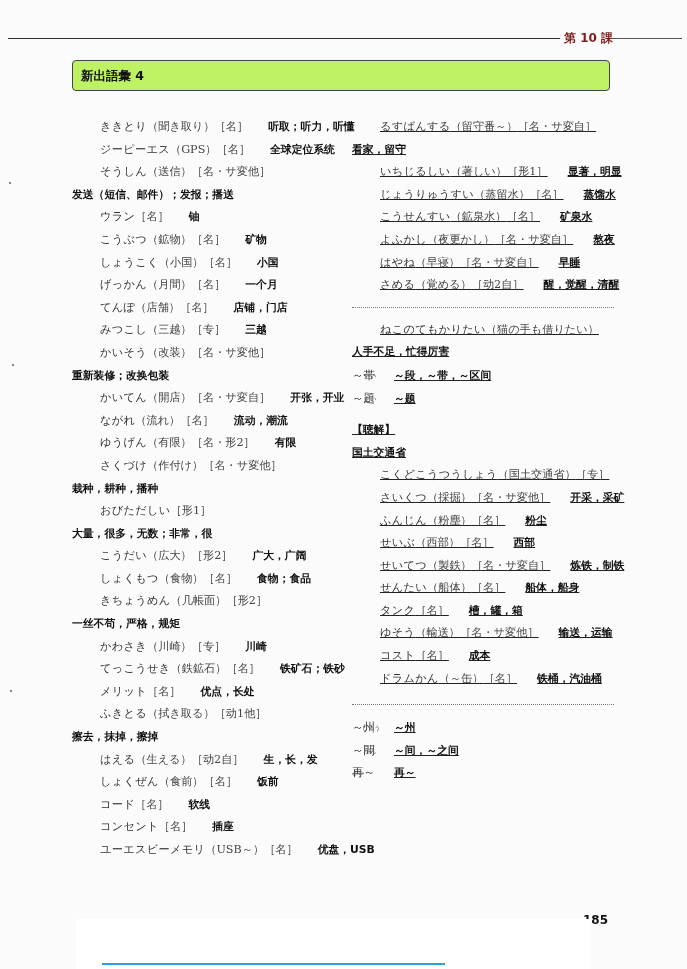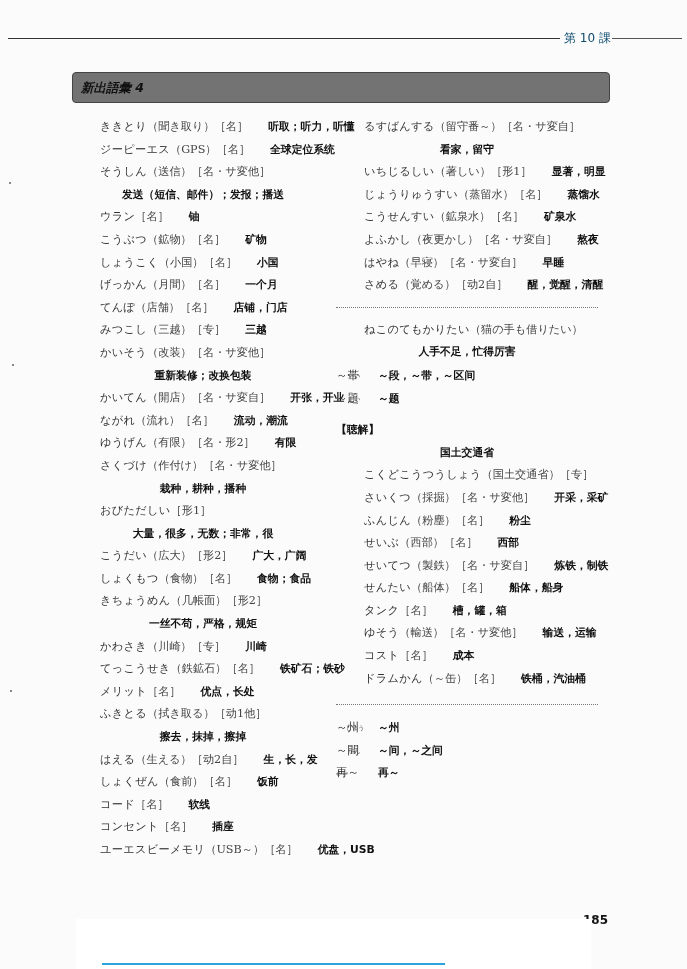--- a/index.html
+++ b/index.html
@@ -6,43 +6,43 @@
   body {
     width: 687px; height: 969px; position: relative; overflow: hidden;
     background: #fbfbfb;
     font-family: "DejaVu Serif", "Liberation Serif", serif;
     color: #222;
   }
   .page { position: absolute; left: 0; top: 0; width: 687px; height: 969px; }
   .hdr-rule-left { position: absolute; left: 8px; top: 38px; width: 552px; height: 1px; background: #333; }
   .hdr-rule-right { position: absolute; left: 612px; top: 38px; width: 70px; height: 1px; background: #555; }
   .hdr-label {
-    position: absolute; left: 564px; top: 30px; font-size: 12px; font-weight: normal;
-    font-family: "DejaVu Sans", sans-serif; color: #0c4a6e; letter-spacing: 0px;
+    position: absolute; left: 564px; top: 30px; font-size: 12px; font-weight: bold;
+    font-family: "DejaVu Sans", sans-serif; color: #7f1d1d; letter-spacing: 0px;
   }
   .title-box {
-    position: absolute; left: 72px; top: 72px; width: 536px; height: 29px;
-    border: 1.3px solid #444; border-radius: 4px; background: #737373; font-style: italic;
+    position: absolute; left: 72px; top: 60px; width: 536px; height: 29px;
+    border: 1.3px solid #444; border-radius: 4px; background: #bef264;
   }
   .title-box span {
     position: absolute; left: 8px; top: 7px; font-size: 12.5px; font-weight: bold;
     font-family: "DejaVu Sans", sans-serif; color: #111;
   }
   .col { position: absolute; top: 116px; }
   .col-left { left: 72px; width: 262px; }
-  .col-right { left: 336px; width: 262px; }
+  .col-right { left: 352px; width: 262px; text-decoration: underline; }
   .row {
     height: 22.6px; line-height: 22.6px; font-size: 11.2px; white-space: nowrap;
     position: relative;
   }
   .row .kana { color: #333; letter-spacing: 0.3px; margin-left: 28px; }
   .row .kanji { color: #444; }
   .row .pos { color: #444; }
   .row .tr { font-family: "DejaVu Sans", sans-serif; font-weight: bold; color: #111; font-size: 10.8px; margin-left: 20px; }
-  .row.cont { text-align: center; }
+  .row.cont { text-align: left; }
   .row.cont .tr { margin-left: 0; }
   .dotted {
     height: 1px; border-top: 1px dotted #777; margin: 10px 0 10px 0; width: 262px;
   }
   .section-head {
     font-family: "DejaVu Sans", sans-serif; font-weight: bold; font-size: 10.8px; color: #111;
   }
   .affix { position: relative; }
   .affix .ruby {
     position: absolute; top: 1px; font-size: 6px; color: #444; font-family: "DejaVu Sans", sans-serif;

